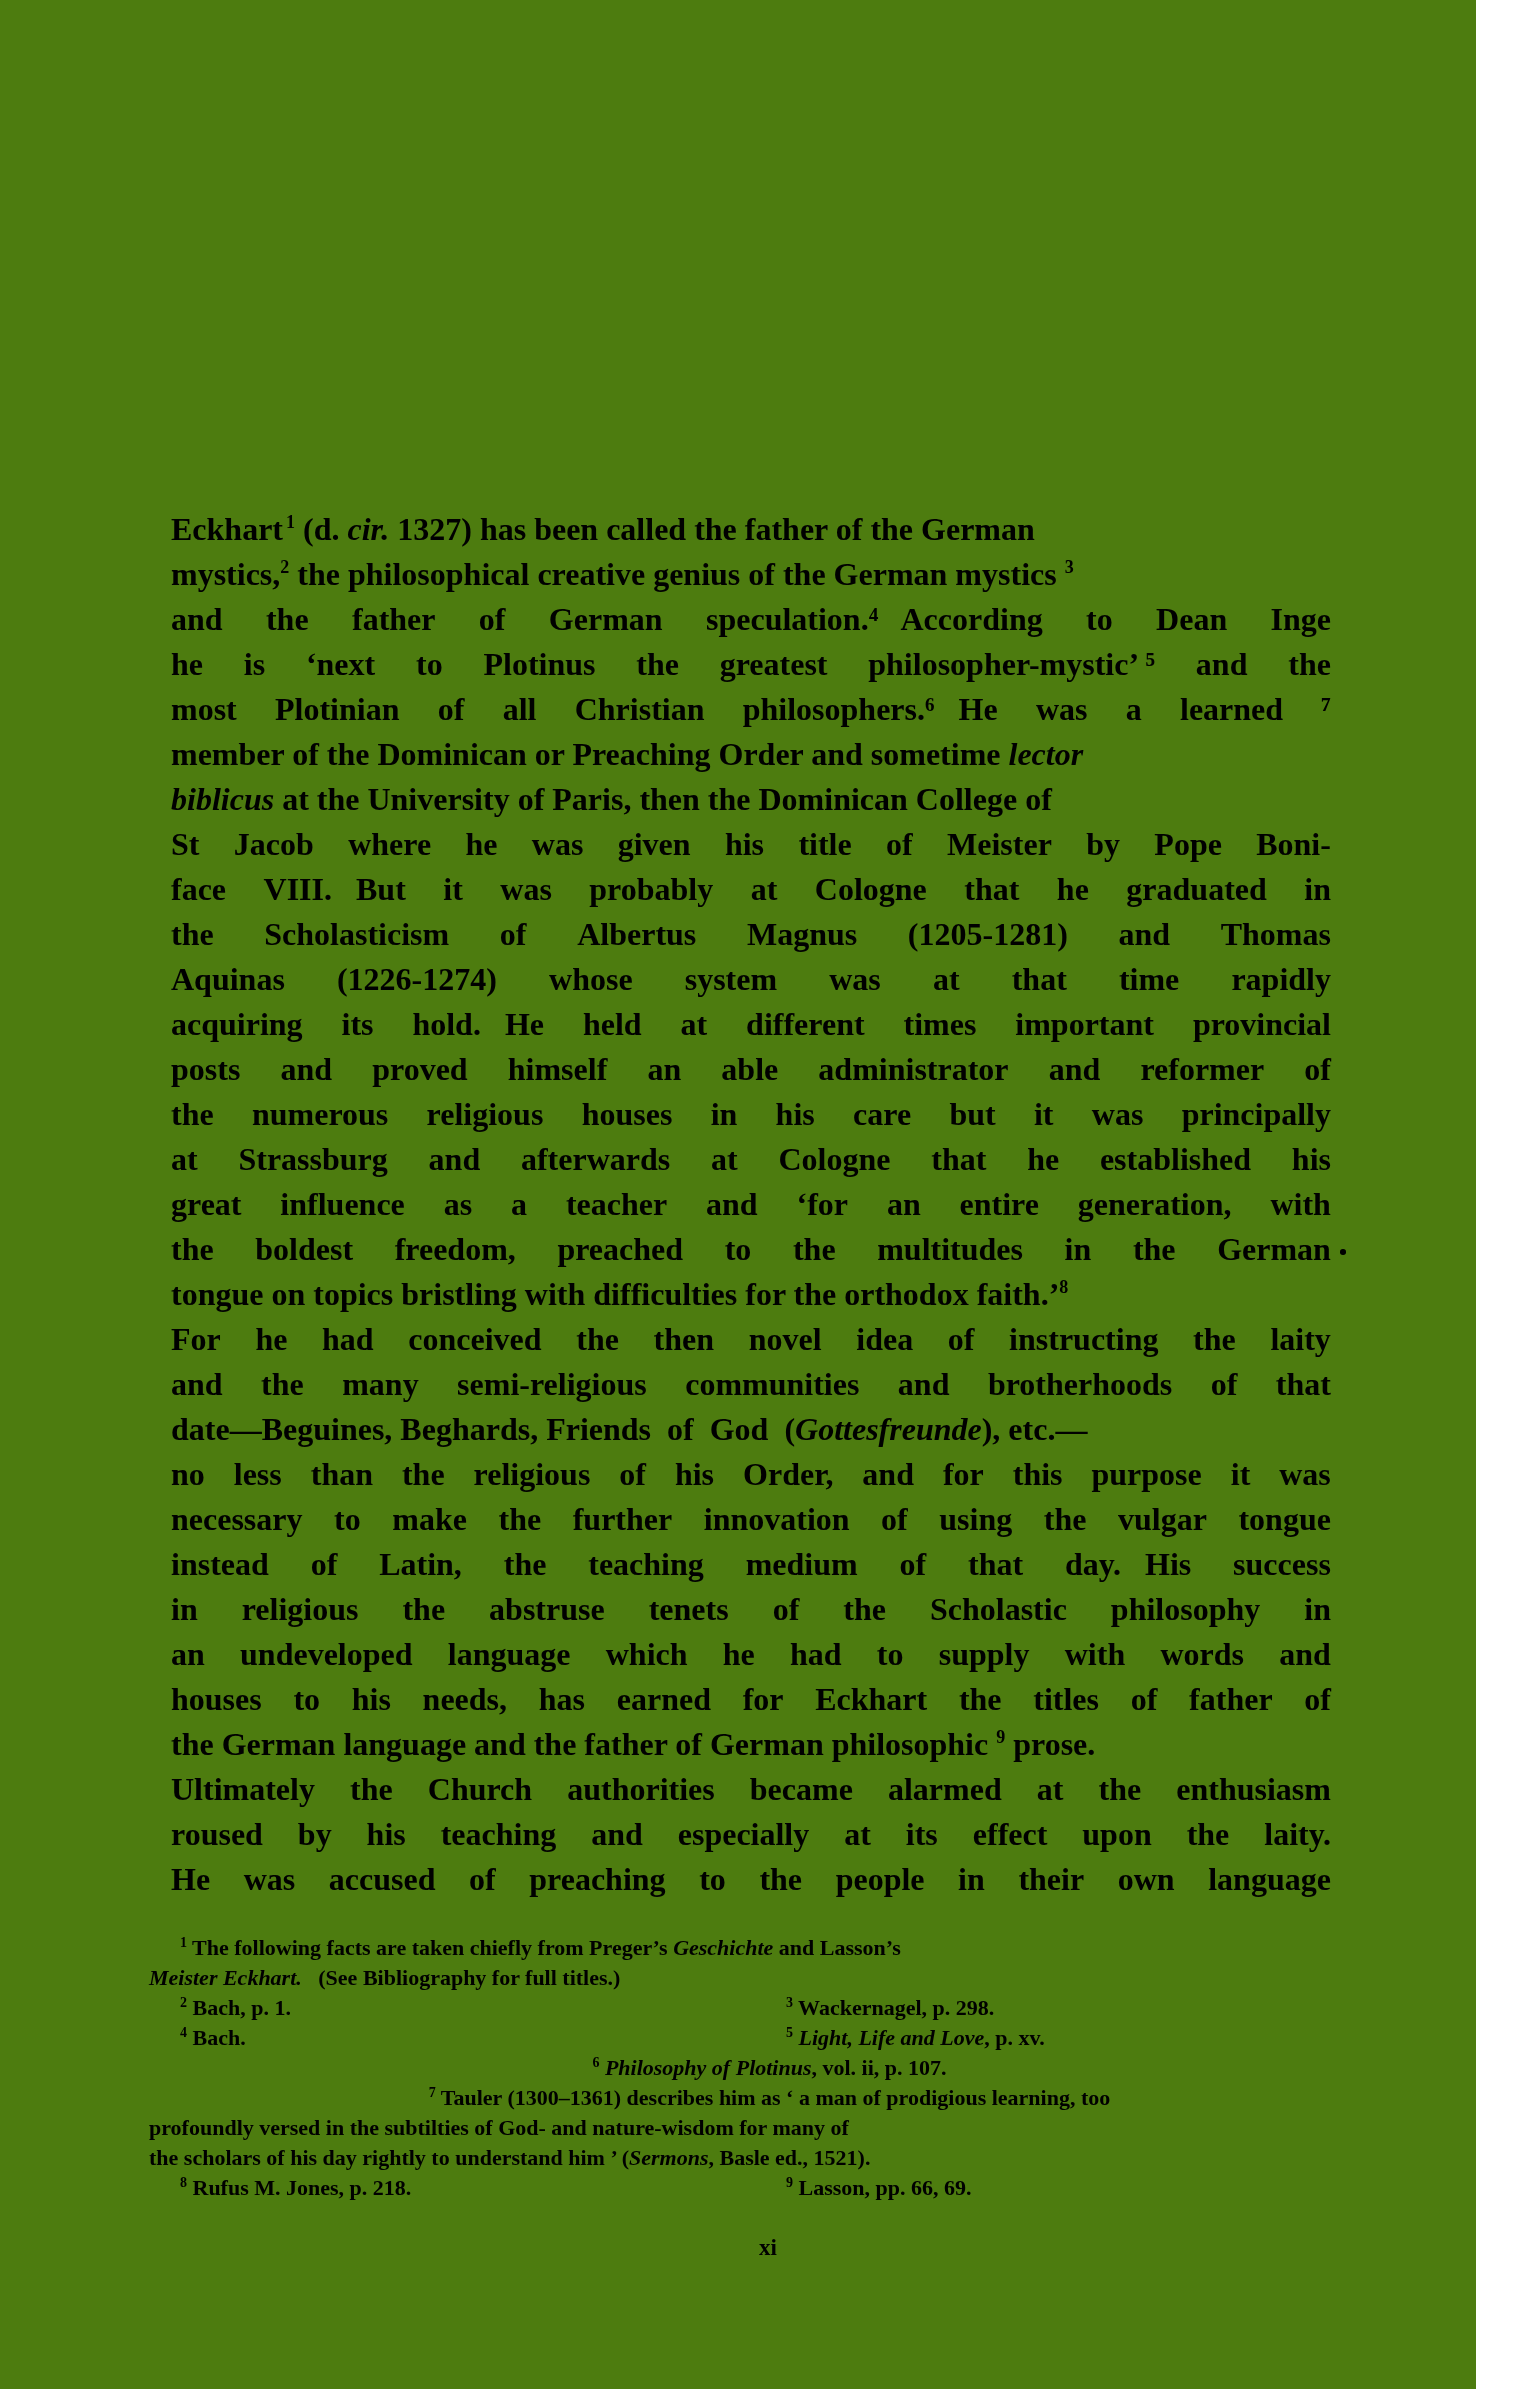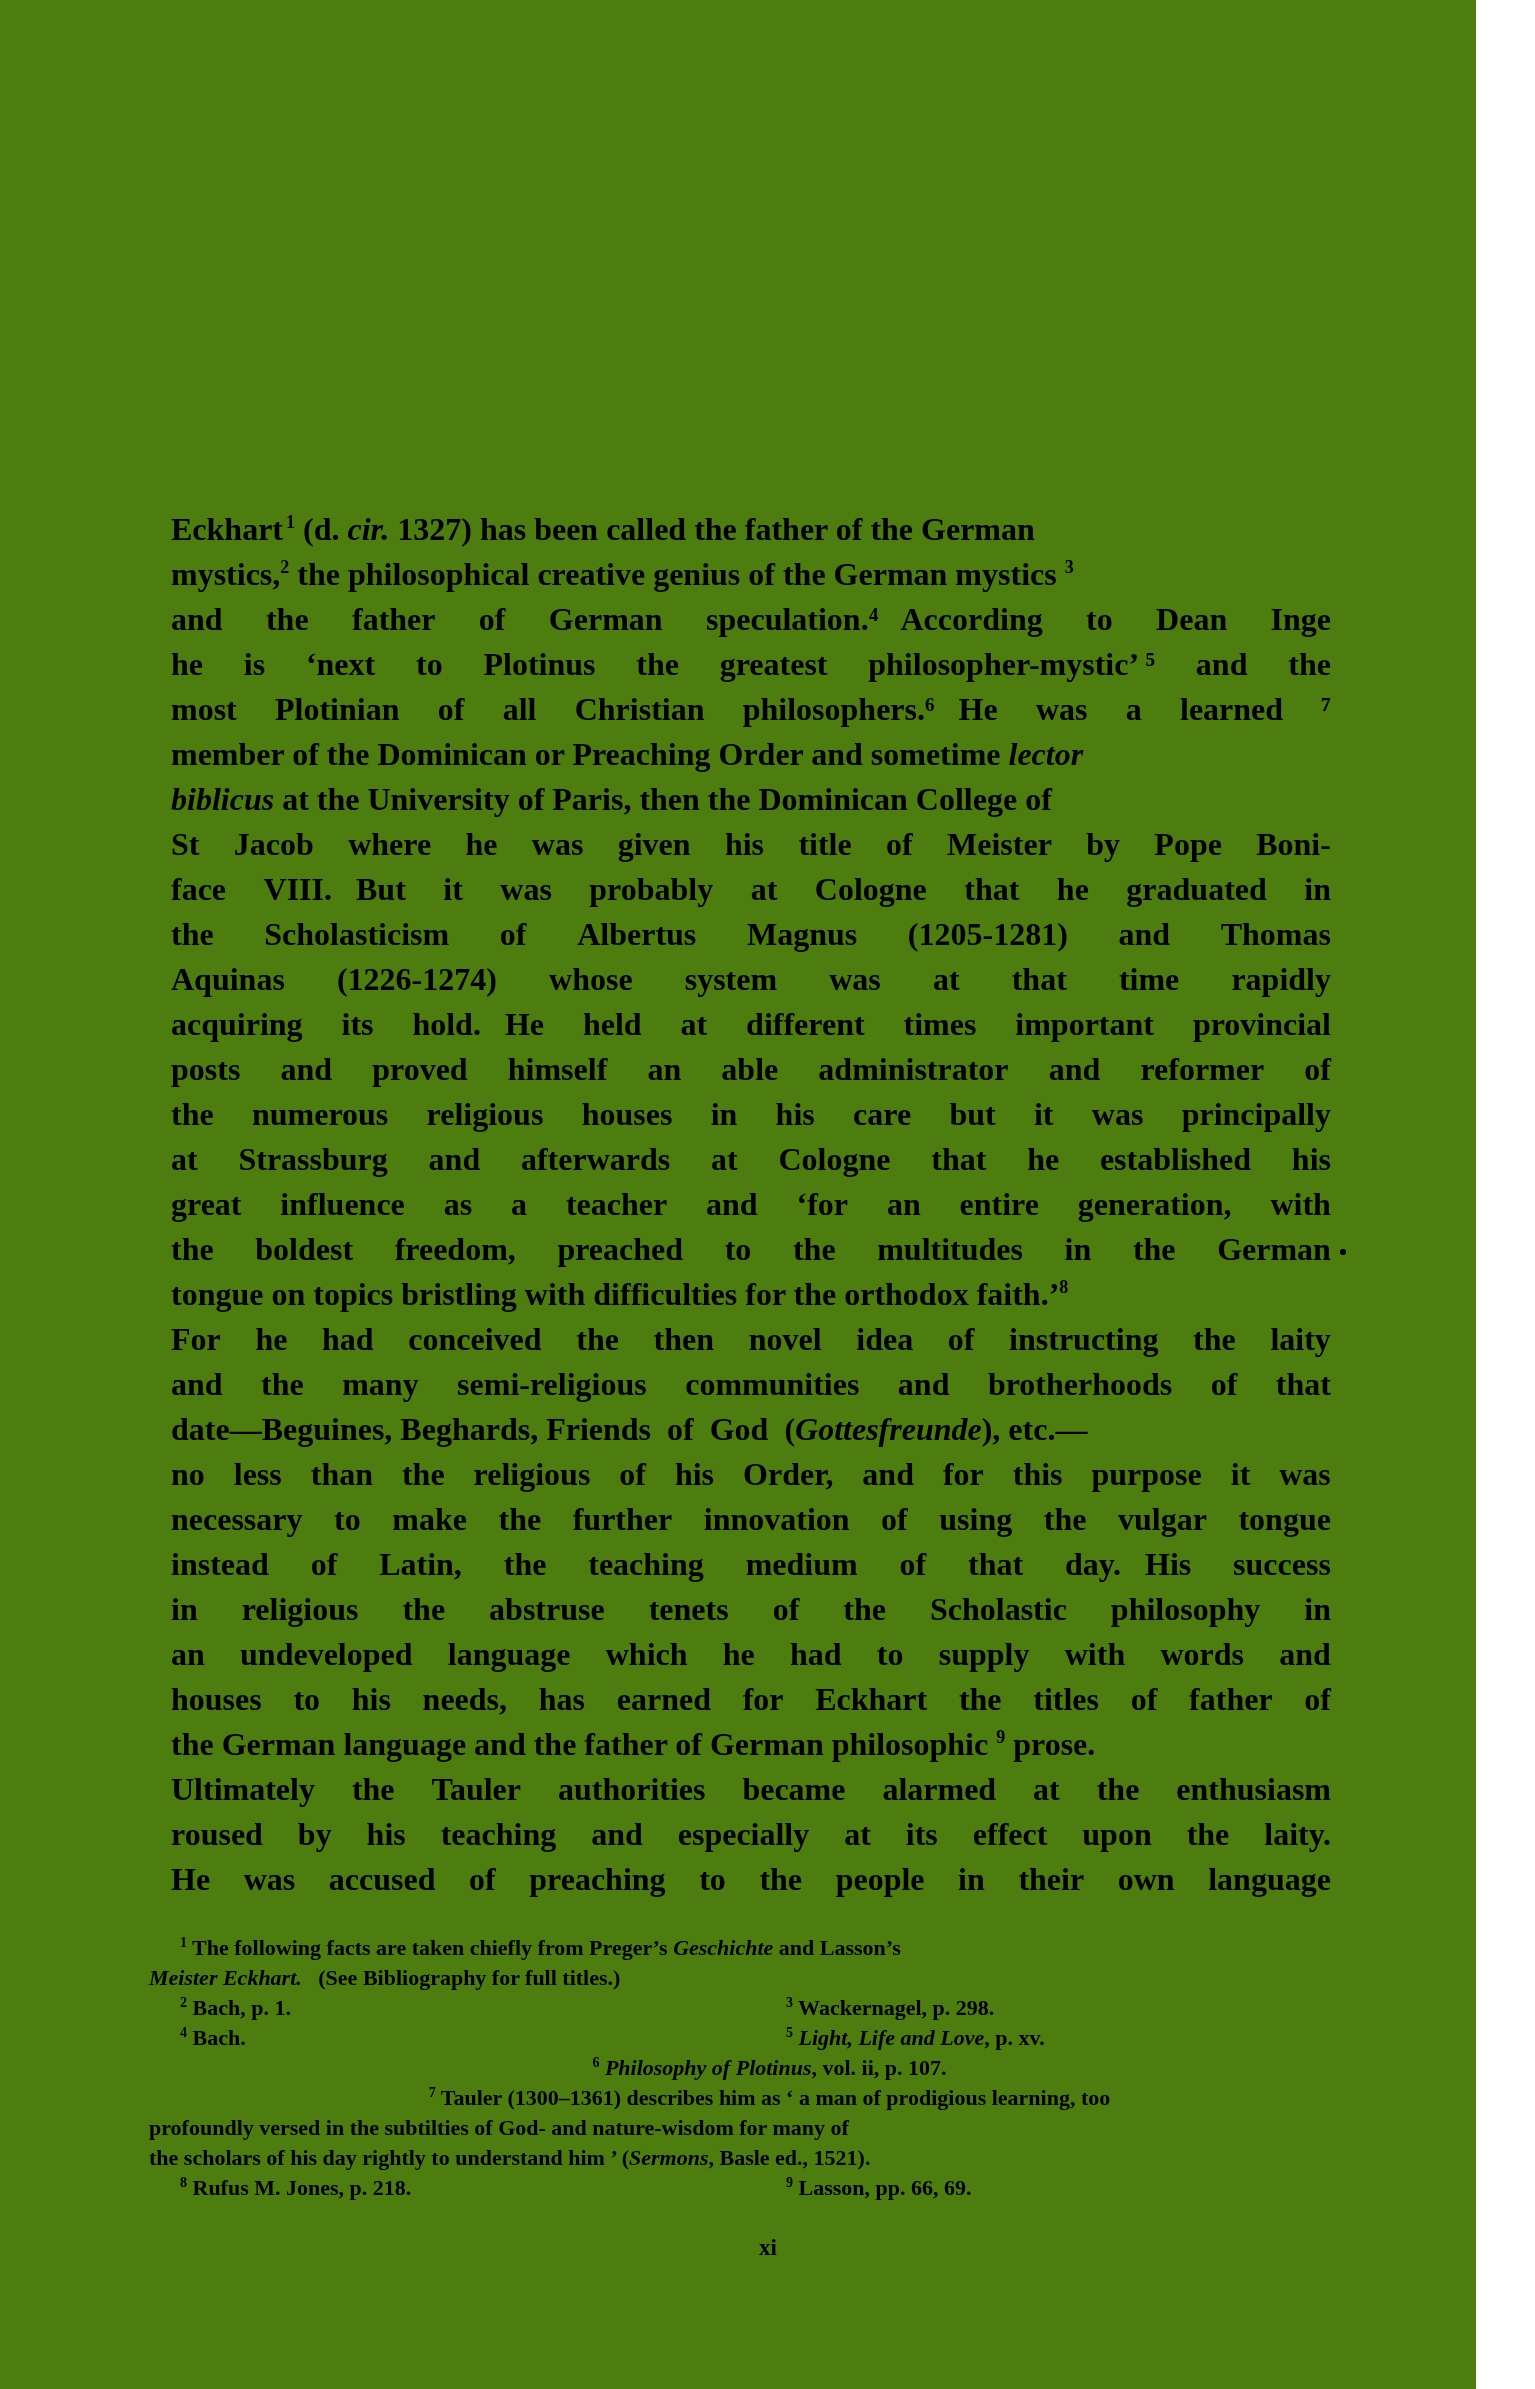--- a/index.html
+++ b/index.html
@@ -164,21 +164,21 @@
       <div class="just"><span>For</span><span>he</span><span>had</span><span>conceived</span><span>the</span><span>then</span><span>novel</span><span>idea</span><span>of</span><span>instructing</span><span>the</span><span>laity</span></div>
       <div class="just"><span>and</span><span>the</span><span>many</span><span>semi-religious</span><span>communities</span><span>and</span><span>brotherhoods</span><span>of</span><span>that</span></div>
       <div class="line"><span>date—Beguines, Beghards, Friends  of  God  (</span><span class="it">Gottesfreunde</span><span>), etc.—</span></div>
       <div class="just"><span>no</span><span>less</span><span>than</span><span>the</span><span>religious</span><span>of</span><span>his</span><span>Order,</span><span>and</span><span>for</span><span>this</span><span>purpose</span><span>it</span><span>was</span></div>
       <div class="just"><span>necessary</span><span>to</span><span>make</span><span>the</span><span>further</span><span>innovation</span><span>of</span><span>using</span><span>the</span><span>vulgar</span><span>tongue</span></div>
       <div class="just"><span>instead</span><span>of</span><span>Latin,</span><span>the</span><span>teaching</span><span>medium</span><span>of</span><span>that</span><span>day.   His</span><span>success</span></div>
       <div class="just"><span>in</span><span>religious</span><span>the</span><span>abstruse</span><span>tenets</span><span>of</span><span>the</span><span>Scholastic</span><span>philosophy</span><span>in</span></div>
       <div class="just"><span>an</span><span>undeveloped</span><span>language</span><span>which</span><span>he</span><span>had</span><span>to</span><span>supply</span><span>with</span><span>words</span><span>and</span></div>
       <div class="just"><span>houses</span><span>to</span><span>his</span><span>needs,</span><span>has</span><span>earned</span><span>for</span><span>Eckhart</span><span>the</span><span>titles</span><span>of</span><span>father</span><span>of</span></div>
       <div class="line"><span>the German language and the father of German philosophic </span><sup class="fn-tight">9</sup><span> prose.</span></div>
-      <div class="just"><span>Ultimately</span><span>the</span><span>Tauler</span><span>authorities</span><span>became</span><span>alarmed</span><span>at</span><span>the</span><span>enthusiasm</span></div>
+      <div class="just"><span>Ultimately</span><span>the</span><span>Church</span><span>authorities</span><span>became</span><span>alarmed</span><span>at</span><span>the</span><span>enthusiasm</span></div>
       <div class="just"><span>roused</span><span>by</span><span>his</span><span>teaching</span><span>and</span><span>especially</span><span>at</span><span>its</span><span>effect</span><span>upon</span><span>the</span><span>laity.</span></div>
       <div class="just"><span>He</span><span>was</span><span>accused</span><span>of</span><span>preaching</span><span>to</span><span>the</span><span>people</span><span>in</span><span>their</span><span>own</span><span>language</span></div>
     </div>
 
   <div id="ink-speck"></div>
 
   <div id="footnotes">
       <div class="fnjust"><span style="padding-left: 31px;"><sup class="fnm">1</sup><span> The following facts are taken chiefly from Preger’s </span><span class="it">Geschichte</span><span> and Lasson’s</span></span></div>
       <div class="fnline"><span class="it">Meister Eckhart.</span><span>   (See Bibliography for full titles.)</span></div>
       <div class="fn2col"><span class="fncolA"><sup class="fnm">2</sup><span> Bach, p. 1.</span></span><span class="fncolB"><sup class="fnm">3</sup><span> Wackernagel, p. 298.</span></span></div>

